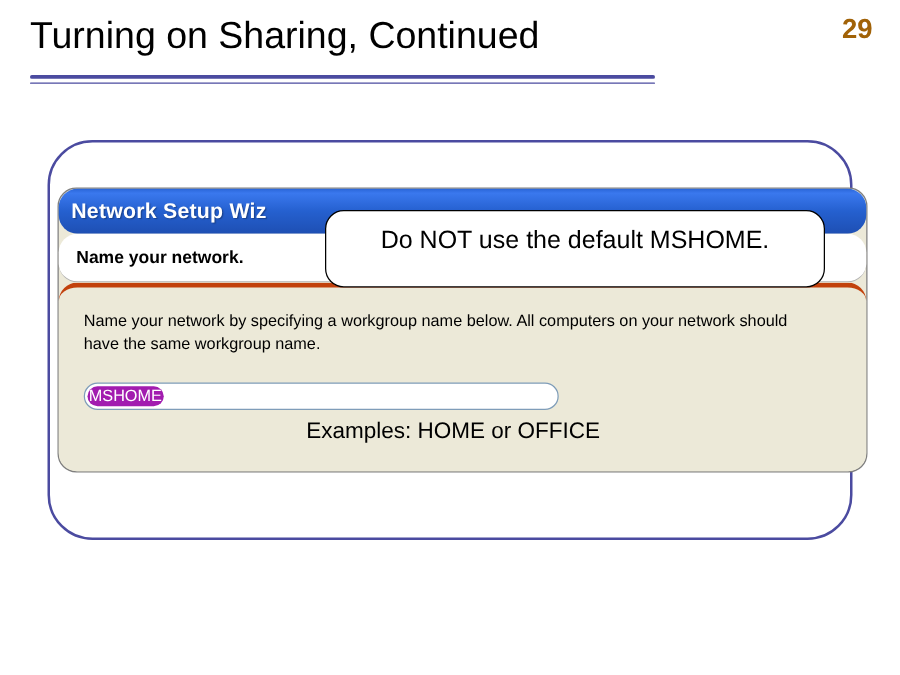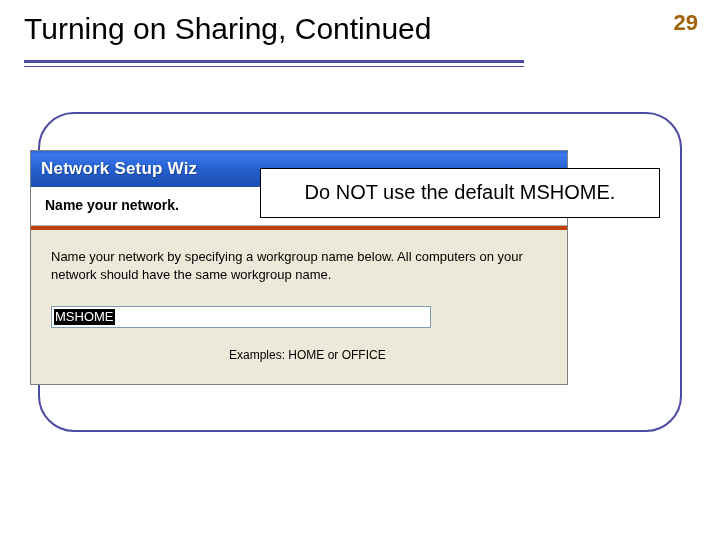--- a/index.html
+++ b/index.html
@@ -1,15 +1,15 @@
 <!DOCTYPE html>
 <html><head>
 <meta charset="utf-8">
 <style>
-  * { margin: 0; padding: 0; box-sizing: border-box; }
+  * { margin: 0; padding: 0; box-sizing: border-box; border-radius: 15px; }
   html, body { width: 720px; height: 540px; }
   body {
     font-family: Arial, Helvetica, sans-serif;
     background: #fff;
     position: relative;
     overflow: hidden;
   }
   
   .slide-header {
     position: relative;
@@ -48,23 +48,23 @@
     top: 112px;
     width: 644px;
     height: 320px;
     border: 2px solid #4b4ba0;
     border-radius: 36px;
     background: transparent;
   }
   
   .dialog {
     position: absolute;
-    left: 30px;
+    left: 46px;
     top: 150px;
-    width: 538px;
+    width: 648px;
     background: #ece9d8;
     border: 1px solid #7f7f7f;
   }
   .titlebar {
     height: 36px;
     display: flex;
     align-items: center;
     padding: 0 10px;
     background: linear-gradient(to bottom,
       #2a66d8 0%,
@@ -114,40 +114,40 @@
     height: 22px;
     font-family: Tahoma, sans-serif;
     font-size: 13px;
     border: 1px solid #7f9db9;
     background: #fff;
     padding: 1px 2px;
     display: flex;
     align-items: center;
   }
   .text-selected {
-    background: #000000;
+    background: #a21caf;
     color: #fff;
     padding: 0 1px;
     display: inline-block;
     line-height: 16px;
   }
   .examples {
     margin-left: 178px;
-    margin-top: 20px;
-    font-size: 12px;
+    margin-top: 6px;
+    font-size: 18px;
   }
   
   .callout {
     position: absolute;
     left: 260px;
     top: 168px;
     width: 400px;
     background: #fff;
     border: 1px solid #000;
-    padding: 10px 14px 12px 14px;
+    padding: 10px 14px 24px 14px;
     text-align: center;
     font-size: 20px;
     line-height: 1.3;
     color: #000;
   }
 </style>
 </head>
 <body>
 
 <div class="slide-header">

